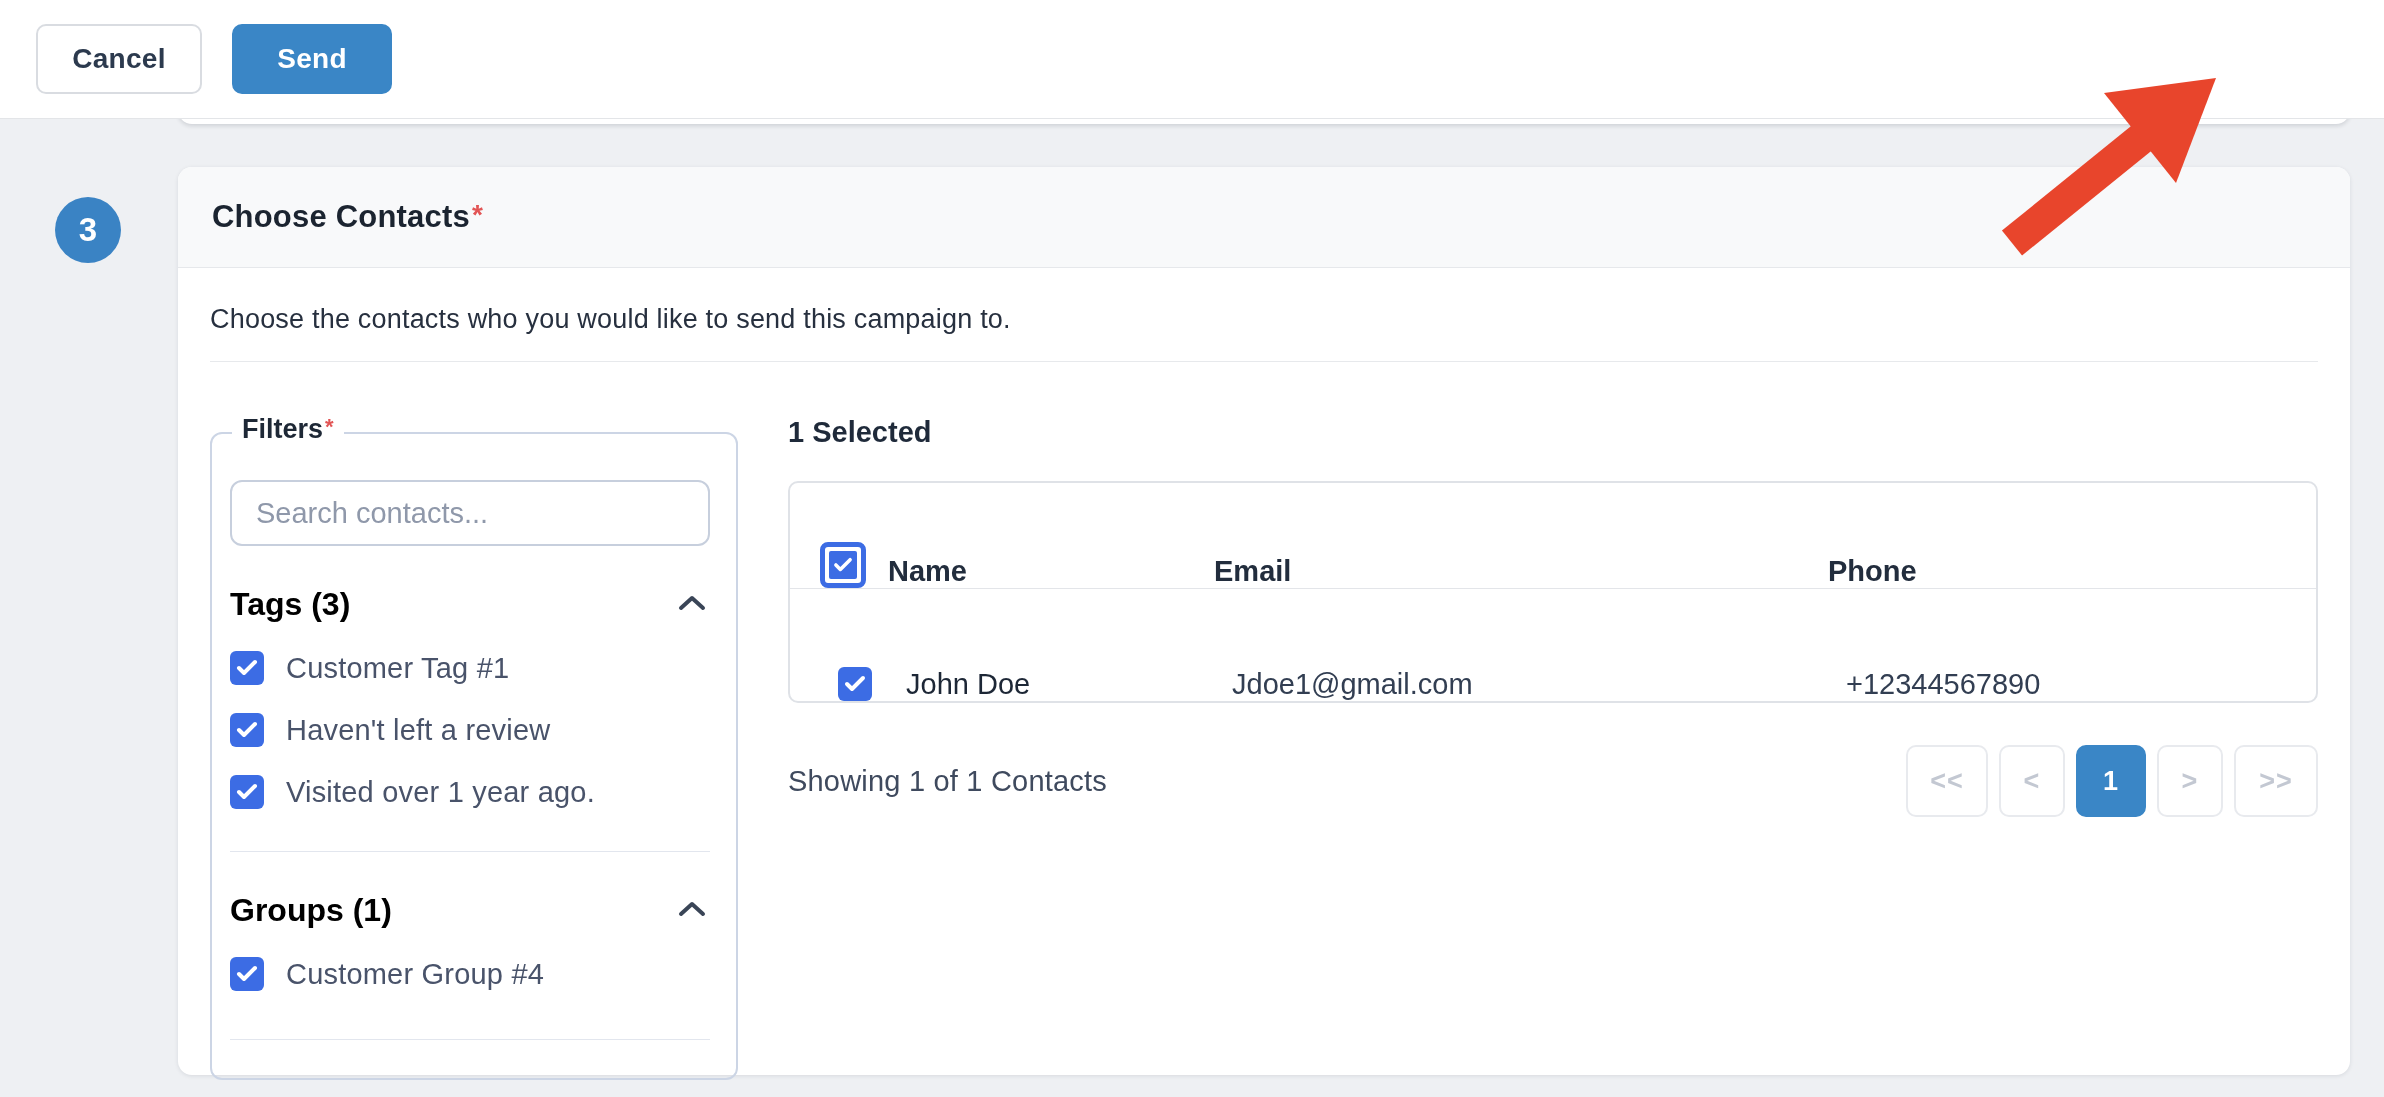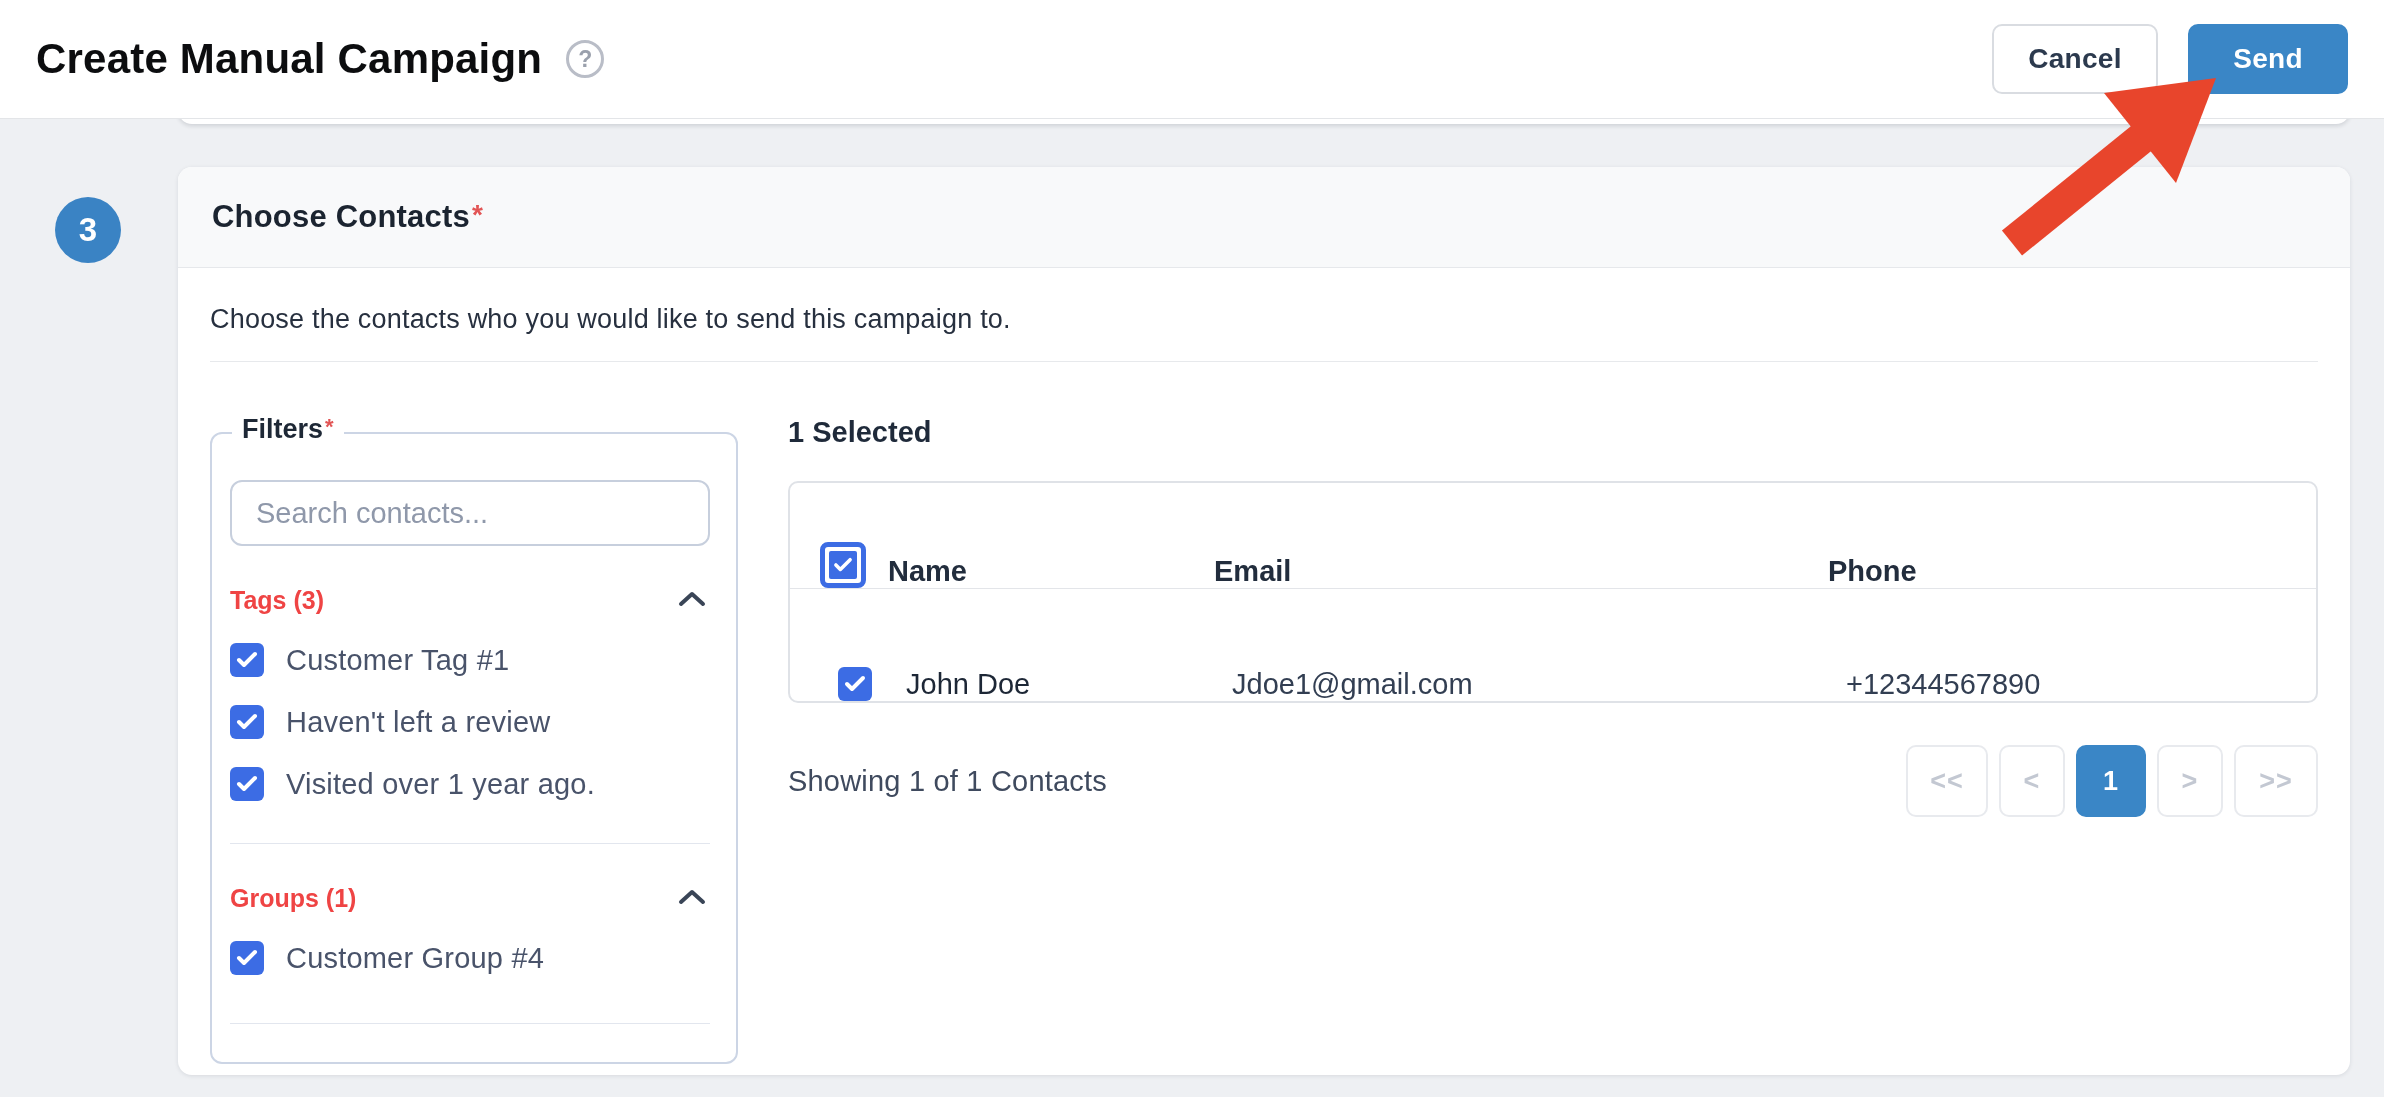--- a/index.html
+++ b/index.html
@@ -84,21 +84,21 @@
   .search-input {
     width:100%; height:66px; border:2px solid #c7cfdd; border-radius:12px;
     font-size:29px; color:#3c475a; padding:0 24px; outline:none;
     font-family:"Liberation Sans","DejaVu Sans",sans-serif;
   }
   .search-input::placeholder { color:#8f98aa; }
   .filter-group-header {
     display:flex; align-items:center; justify-content:space-between;
     margin-top:40px;
   }
-  .filter-group-title { font-size:25px; font-weight:bold; color:#ef4444; }
+  .filter-group-title { font-size:32px; font-weight:bold; color:#000000; }
   .chevron-btn { background:none; border:none; cursor:pointer; padding:4px; display:flex; }
   .check-row { display:flex; align-items:center; gap:22px; margin-top:28px; }
   .checkbox {
     width:34px; height:34px; background:#3c6ce4; border-radius:6px;
     display:flex; align-items:center; justify-content:center; flex:0 0 auto;
     cursor:pointer;
   }
   .check-label { font-size:29px; color:#49536a; letter-spacing:0.2px; }
   .fdivider { border:none; border-top:1px solid #e2e6ee; margin-top:42px; }
 
@@ -143,24 +143,20 @@
 
   
   .arrow-overlay { position:absolute; left:0; top:0; width:2384px; height:1097px; z-index:20; pointer-events:none; }
 </style>
 </head>
 <body>
 
 <div class="card-fragment"></div>
 
 <div class="topbar">
-  <div class="title-wrap">
-    <div class="page-title">Create Manual Campaign</div>
-    <div class="help-icon">?</div>
-  </div>
   <div class="topbar-actions">
     <button class="btn btn-cancel">Cancel</button>
     <button class="btn btn-send">Send</button>
   </div>
 </div>
 
 <div class="step-badge">3</div>
 
 <div class="card">
   <div class="card-header">

